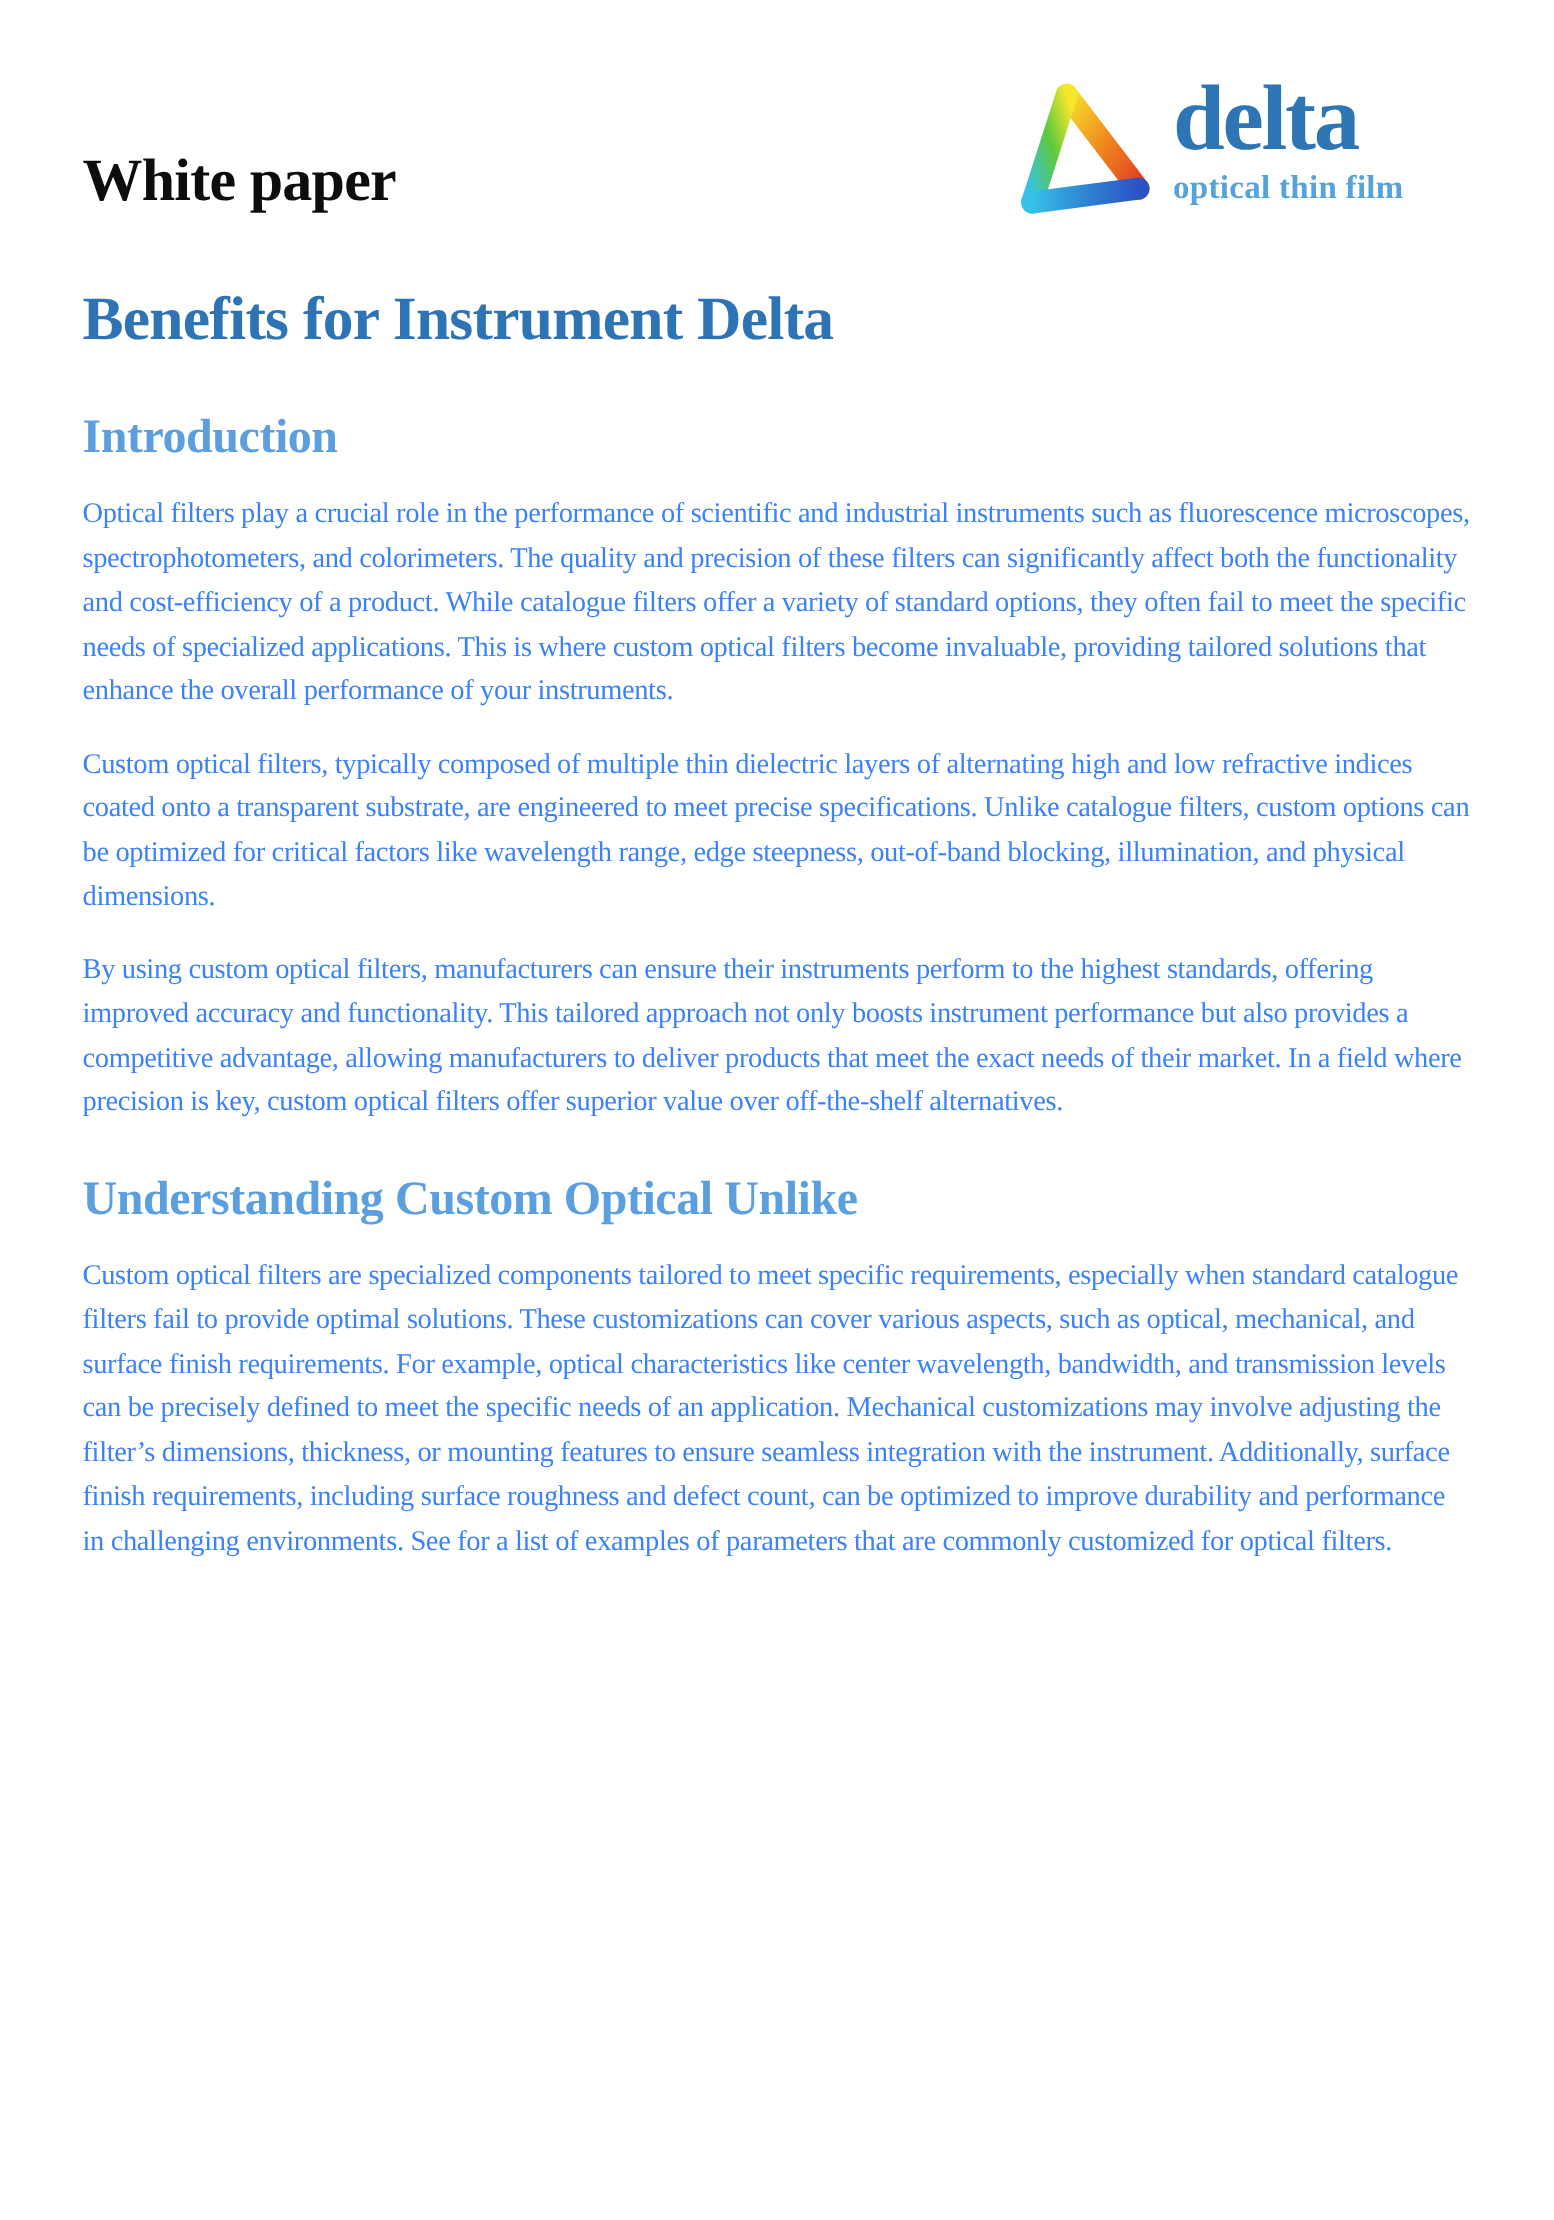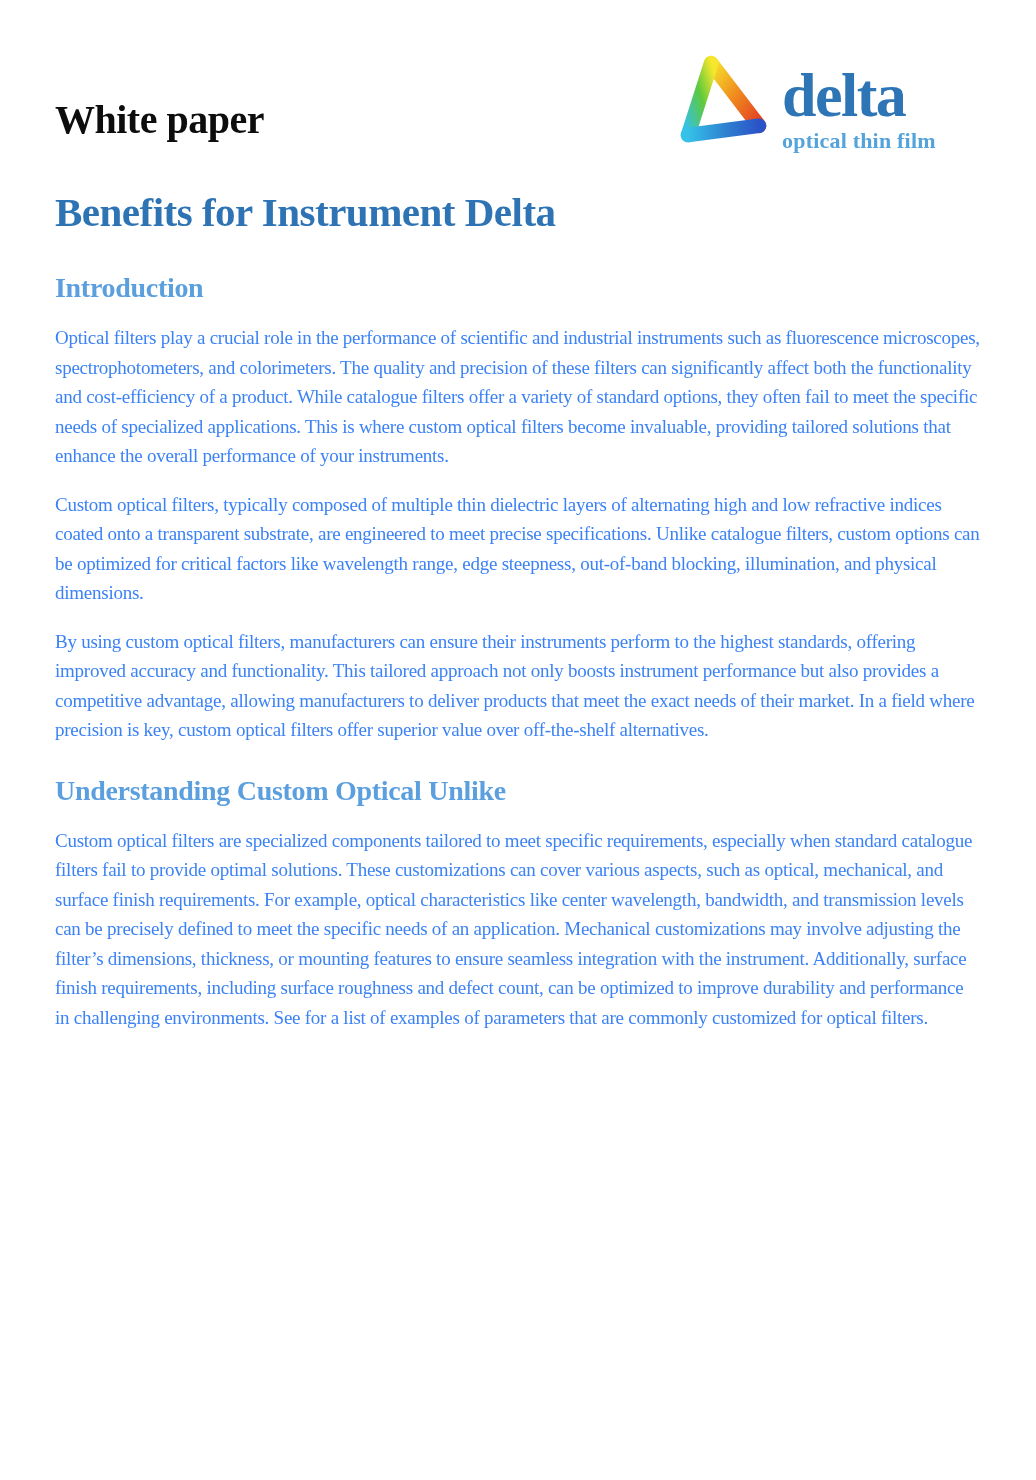--- a/index.html
+++ b/index.html
@@ -34,21 +34,21 @@
     display: flex;
     align-items: flex-start;
   }
   .logo-triangle {
     width: 92px;
     height: 104px;
     flex: 0 0 auto;
   }
   .logo-text {
     margin-left: 12px;
-    margin-top: 18px;
+    margin-top: 2px;
     display: flex;
     flex-direction: column;
   }
   .logo-wordmark {
     font-size: 62px;
     line-height: 58px;
     font-weight: 700;
     letter-spacing: -1.5px;
     color: var(--logo_blue, #2e75b6);
   }
@@ -69,21 +69,21 @@
   }
   .doc-title {
     font-size: 41px;
     line-height: 60px;
     font-weight: 700;
     letter-spacing: -0.5px;
     color: var(--title_blue, #2e74b5);
   }
   h2.section-heading {
     margin: 30px 0 0 0;
-    font-size: 28px;
+    font-size: 32px;
     font-weight: 700;
     letter-spacing: -0.3px;
     color: var(--heading_blue, #5b9fde);
   }
   .content p {
     margin: 19px 0 12px 0;
     font-size: 19px;
     line-height: 29.5px;
     letter-spacing: -0.25px;
     color: #3b82f6;

